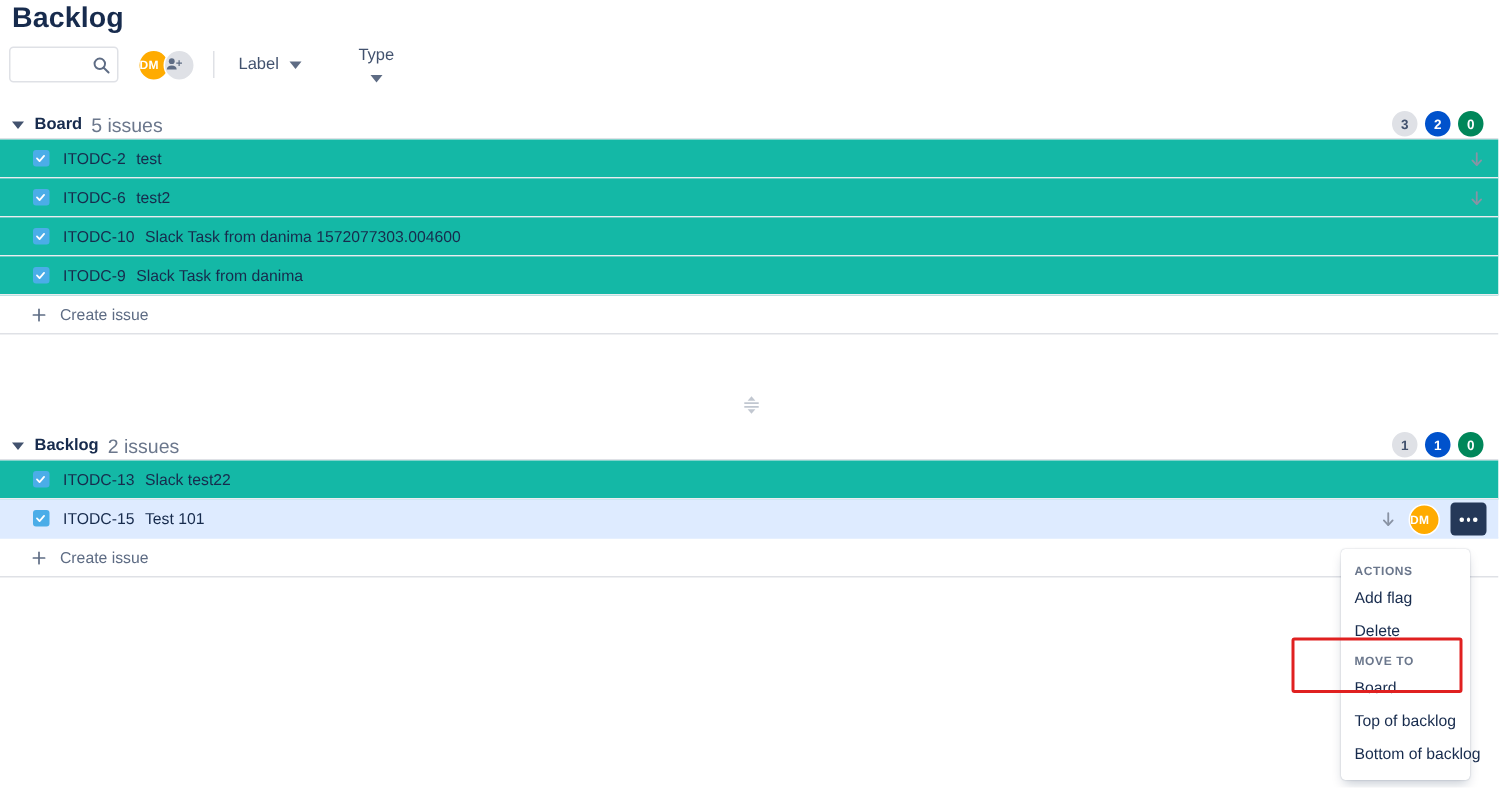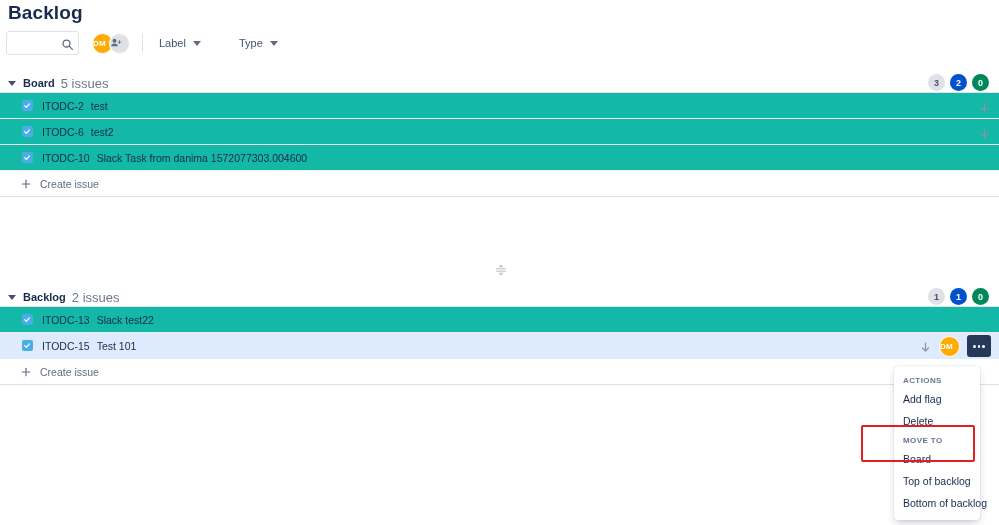--- a/index.html
+++ b/index.html
@@ -56,21 +56,21 @@
   .toolbar-divider {
     width: 1px; height: 18px; background: #dfe1e6; margin: 0 10px 0 12px;
   }
   .dropdown-btn {
     display: flex; align-items: center; gap: 7px;
     height: 24px; padding: 0 6px;
     font-size: 11px; color: #42526e; cursor: pointer;
     border-radius: 3px; background: transparent; border: 0;
     font-family: "Liberation Sans", sans-serif;
   }
-  .dropdown-btn + .dropdown-btn { margin-left: 26px; }
+  .dropdown-btn + .dropdown-btn { margin-left: 26px; flex-direction: column; }
   .caret {
     width: 0; height: 0;
     border-left: 4px solid transparent; border-right: 4px solid transparent;
     border-top: 5px solid #5e6c84;
   }
 
   
   .section { position: absolute; left: 0; width: 999px; }
   .section-header {
     display: flex; align-items: center;
@@ -266,20 +266,29 @@
       <div class="issue-row">
         <span class="task-icon">
           <svg viewBox="0 0 12 12" width="9" height="9">
               <path d="M2.2 6.2l2.3 2.3 4-4.6" stroke="#fff" stroke-width="1.6" fill="none" stroke-linecap="round" stroke-linejoin="round"></path>
             </svg>
         </span>
         <span class="issue-key">ITODC-10</span>
         <span class="issue-summary">Slack Task from danima 1572077303.004600</span>
       </div>
 
+      <div class="issue-row">
+        <span class="task-icon">
+          <svg viewBox="0 0 12 12" width="9" height="9">
+              <path d="M2.2 6.2l2.3 2.3 4-4.6" stroke="#fff" stroke-width="1.6" fill="none" stroke-linecap="round" stroke-linejoin="round"></path>
+            </svg>
+        </span>
+        <span class="issue-key">ITODC-9</span>
+        <span class="issue-summary">Slack Task from danima</span>
+      </div>
 
 
       <div class="create-issue">
         <span class="plus-icon">
           <svg viewBox="0 0 16 16" width="12" height="12" fill="none" stroke="currentColor" stroke-width="1.5">
             <line x1="8" y1="3" x2="8" y2="13" stroke-linecap="round"></line>
             <line x1="3" y1="8" x2="13" y2="8" stroke-linecap="round"></line>
           </svg>
         </span>
         <span>Create issue</span>

